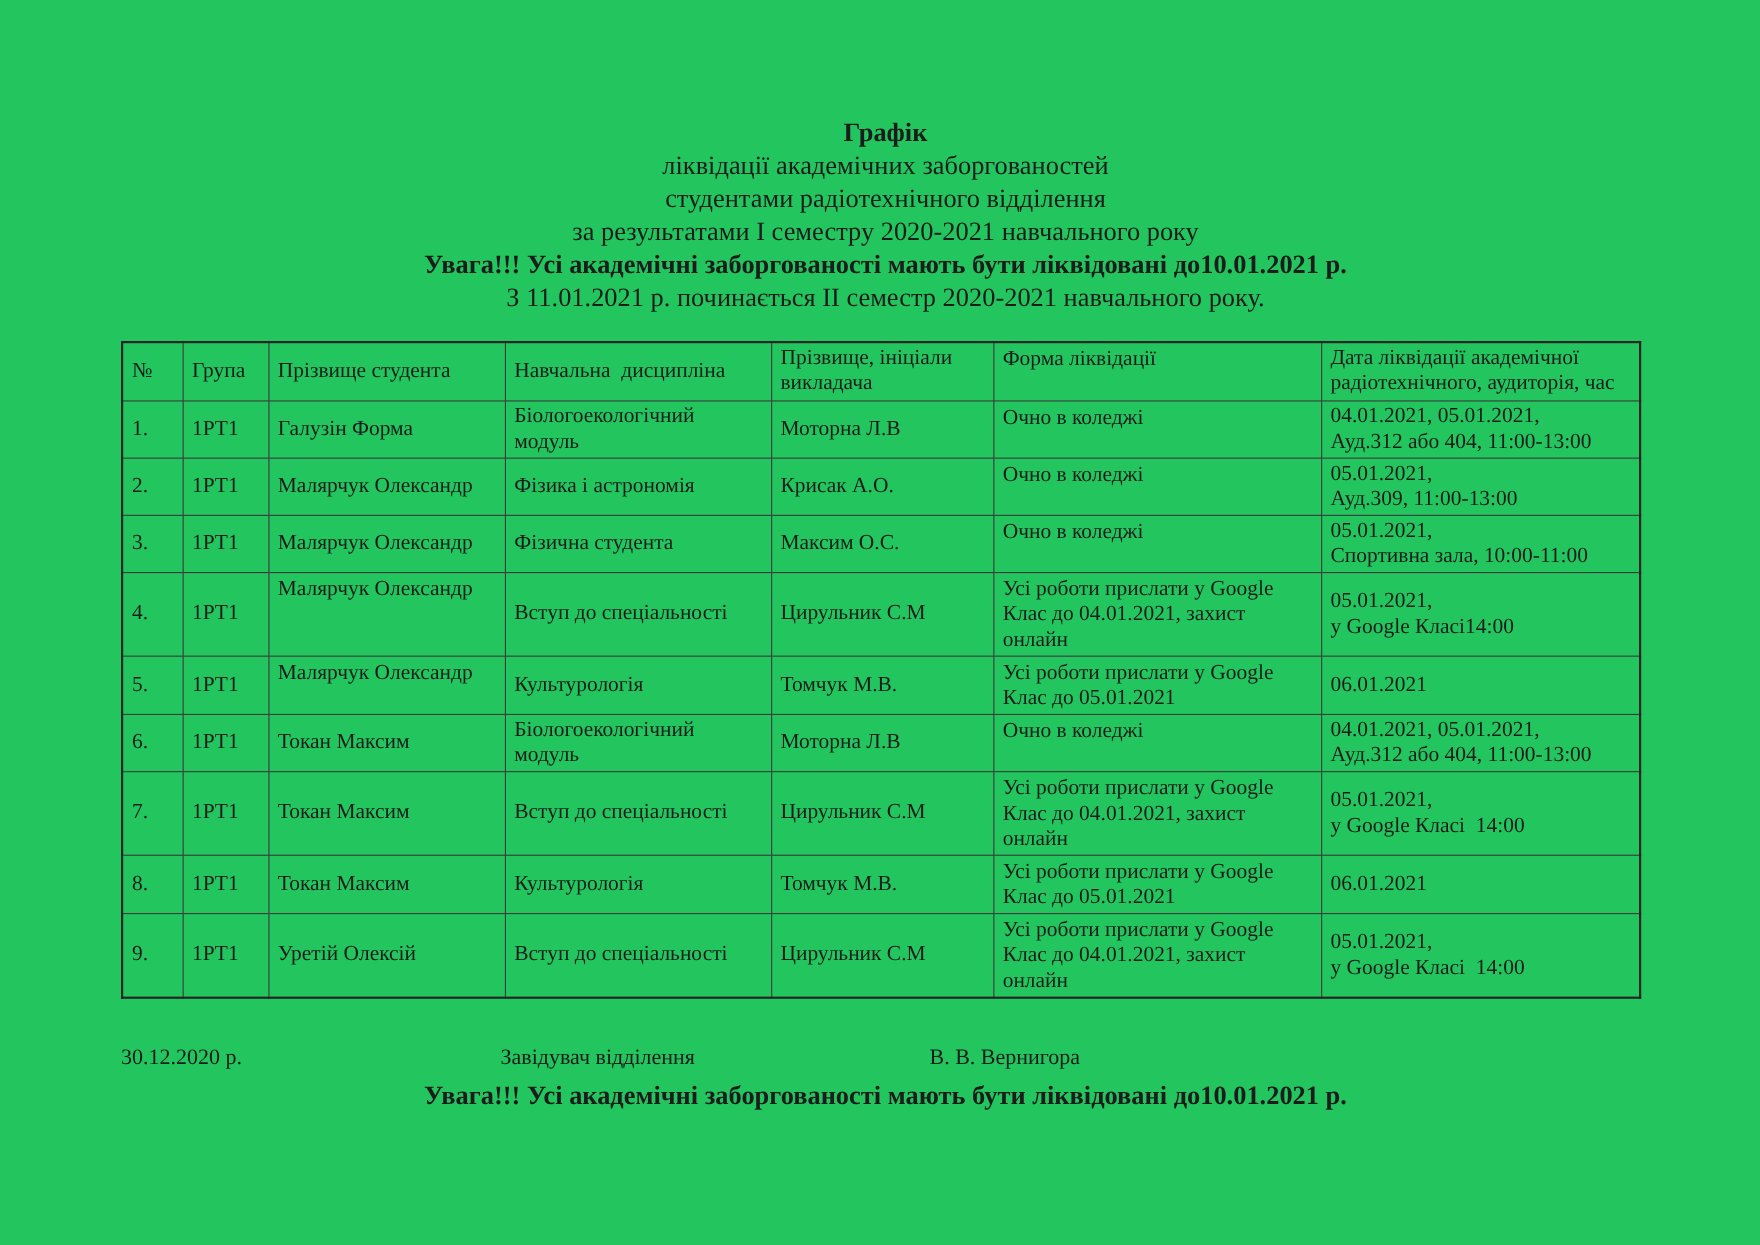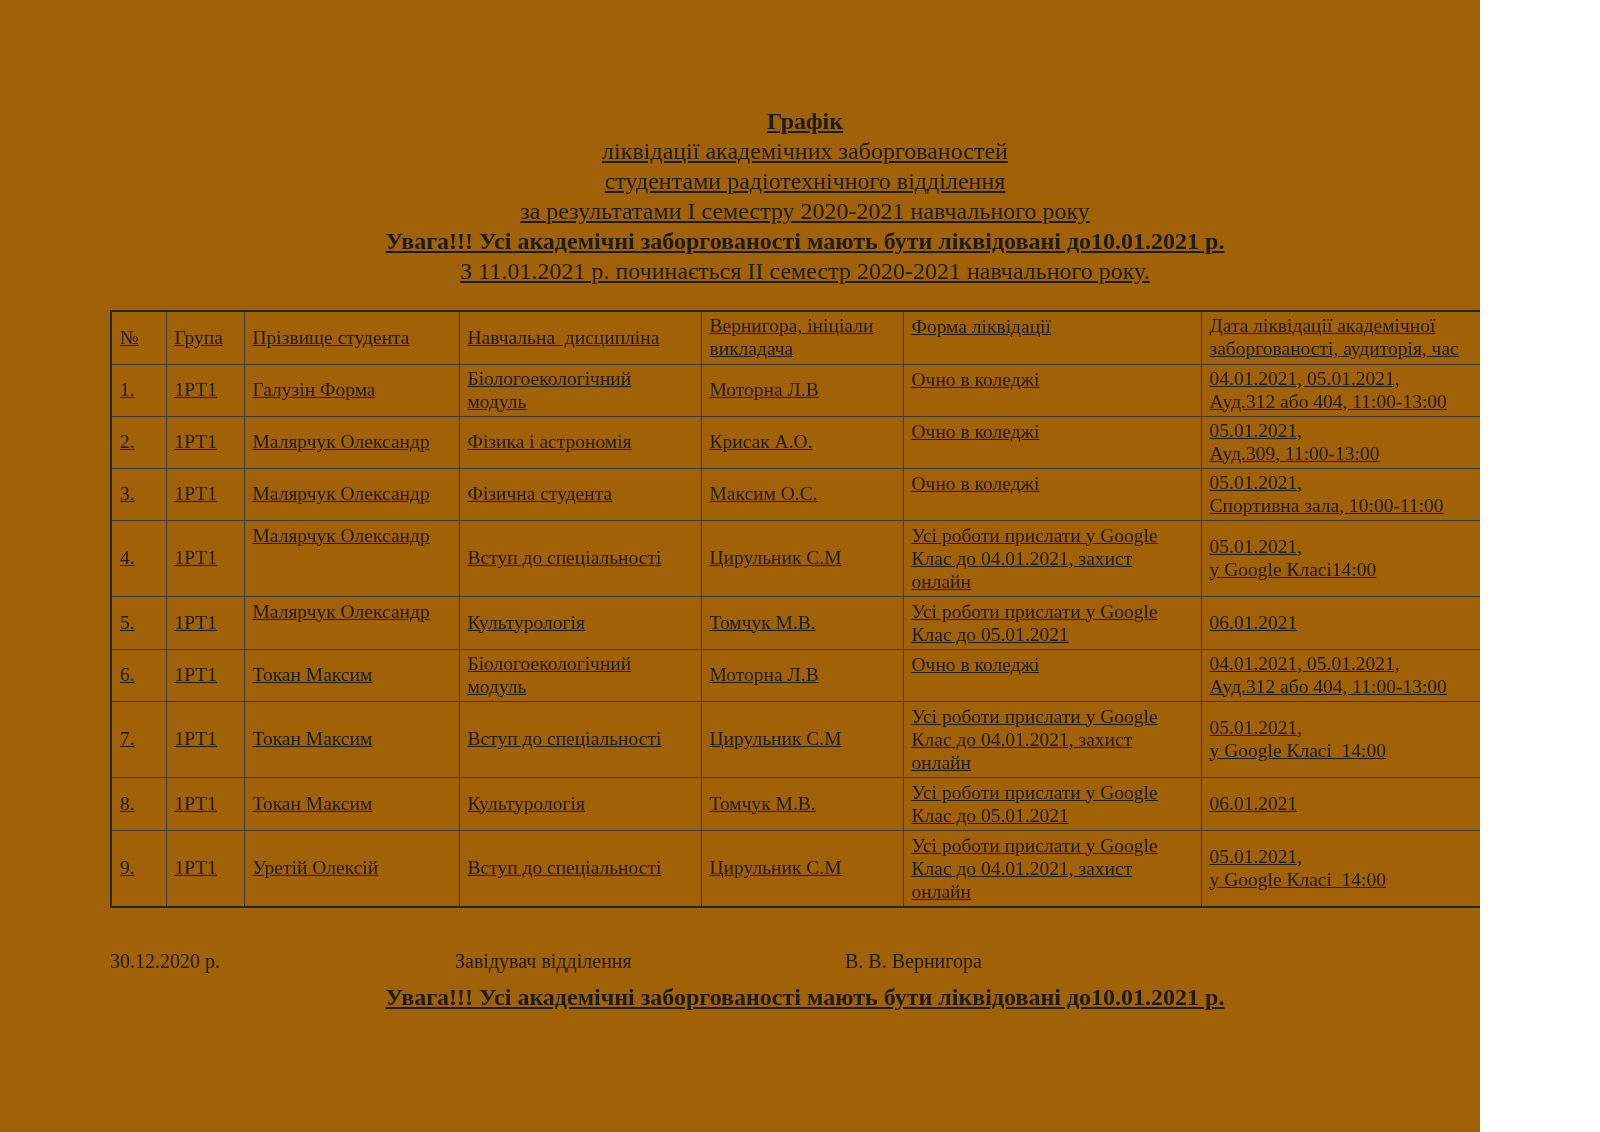--- a/index.html
+++ b/index.html
@@ -4,25 +4,24 @@
 <style>
   * { margin: 0; padding: 0; box-sizing: border-box; }
   html, body { background: #ffffff; }
   body {
     font-family: "Liberation Serif", "DejaVu Serif", serif;
     color: #1c1c1c;
     -webkit-font-smoothing: antialiased;
   }
   .page {
     position: relative;
-    width: 1480px;
+    width: 1600px;
     height: 1132px;
-    background: #a16207;
+    background: #22c55e;
     overflow: hidden;
-    text-decoration: underline;
   }
 
   
   .doc-title {
     padding-top: 106px;
     text-align: center;
     font-size: 24px;
     line-height: 30px;
     width: 1610px;
   }
@@ -95,25 +94,25 @@
       <col style="width:202px">
       <col style="width:298px">
       <col style="width:290px">
     </colgroup>
     <thead>
       <tr>
         <th>№</th>
         <th>Група</th>
         <th>Прізвище студента</th>
         <th>Навчальна  дисципліна</th>
-        <th>Вернигора, ініціали
+        <th>Прізвище, ініціали
 викладача</th>
         <th class="vtop-cell">Форма ліквідації</th>
         <th>Дата ліквідації академічної
-заборгованості, аудиторія, час</th>
+радіотехнічного, аудиторія, час</th>
       </tr>
     </thead>
     <tbody>
         <tr>
           <td>1.</td>
           <td>1РТ1</td>
           <td>Галузін Форма</td>
           <td>Біологоекологічний
 модуль</td>
           <td>Моторна Л.В</td>

